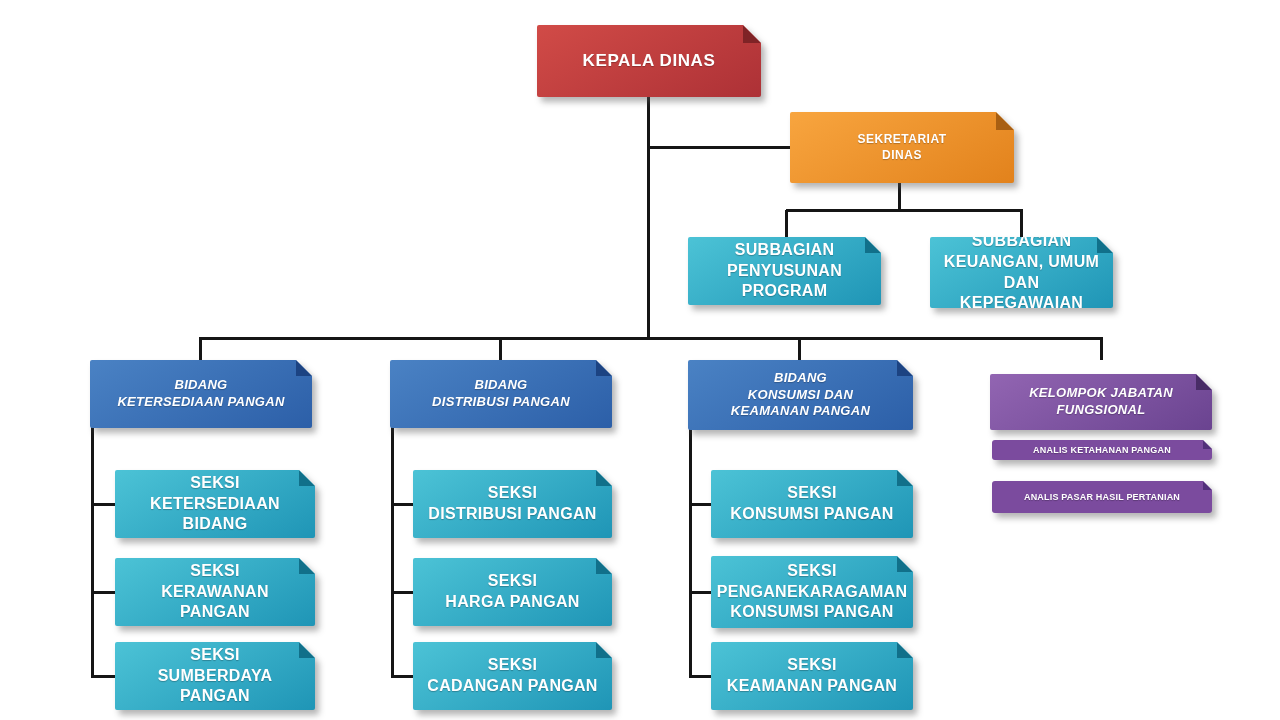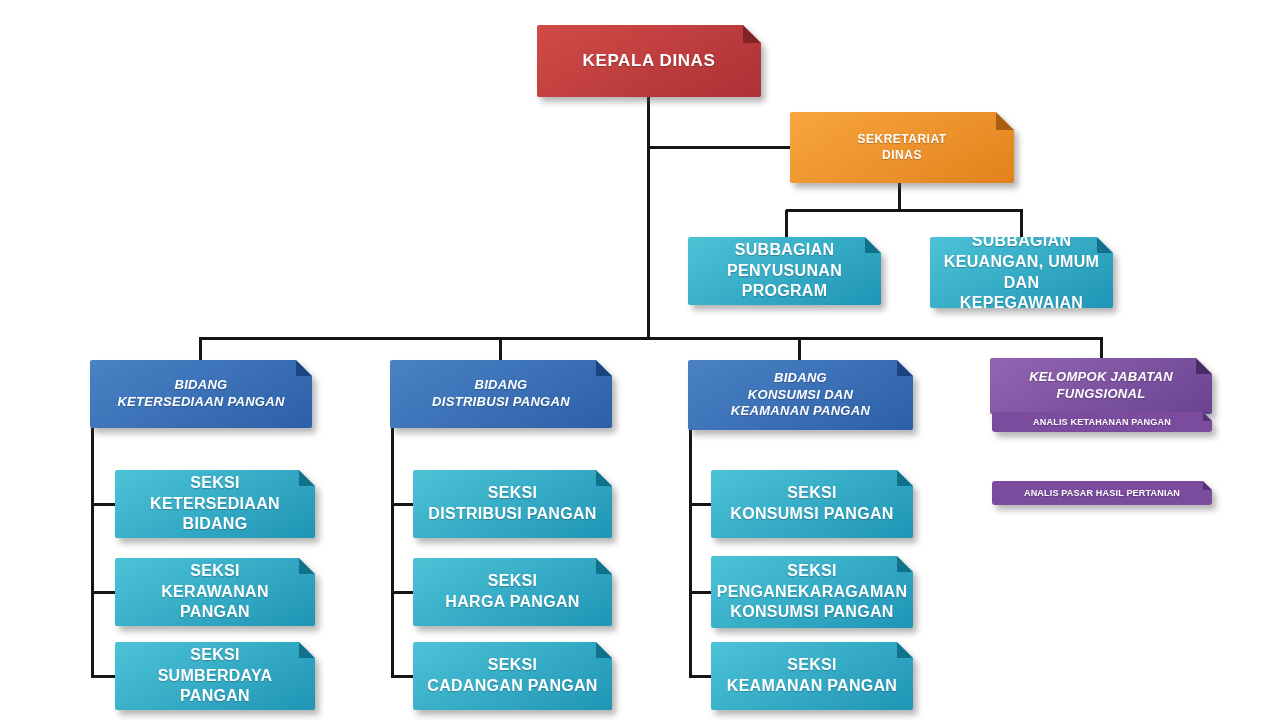--- a/index.html
+++ b/index.html
@@ -126,35 +126,35 @@
 
   <div class="node blue" style="left:688px;top:360px;width:225px;height:70px">
     <div class="node-inner">
       <span class="fold"></span>
       <span class="node-label lbl-md">BIDANG
 KONSUMSI DAN
 KEAMANAN PANGAN</span>
     </div>
   </div>
 
-  <div class="node purple" style="left:990px;top:358px;width:222px;height:56px">
+  <div class="node purple" style="left:990px;top:374px;width:222px;height:56px">
     <div class="node-inner">
       <span class="fold"></span>
       <span class="node-label lbl-md">KELOMPOK JABATAN
 FUNGSIONAL</span>
     </div>
   </div>
 
-  <div class="node pitem" style="left:992px;top:412px;width:220px;height:20px">
+  <div class="node pitem" style="left:992px;top:440px;width:220px;height:20px">
     <div class="node-inner">
       <span class="fold"></span>
       <span class="node-label lbl-xs">ANALIS KETAHANAN PANGAN</span>
     </div>
   </div>
-  <div class="node pitem" style="left:992px;top:481px;width:220px;height:24px">
+  <div class="node pitem" style="left:992px;top:481px;width:220px;height:32px">
     <div class="node-inner">
       <span class="fold"></span>
       <span class="node-label lbl-xs">ANALIS PASAR HASIL PERTANIAN</span>
     </div>
   </div>
 
   <div class="node teal" style="left:115px;top:470px;width:200px;height:68px">
     <div class="node-inner">
       <span class="fold"></span>
       <span class="node-label lbl-sm">SEKSI KETERSEDIAAN

